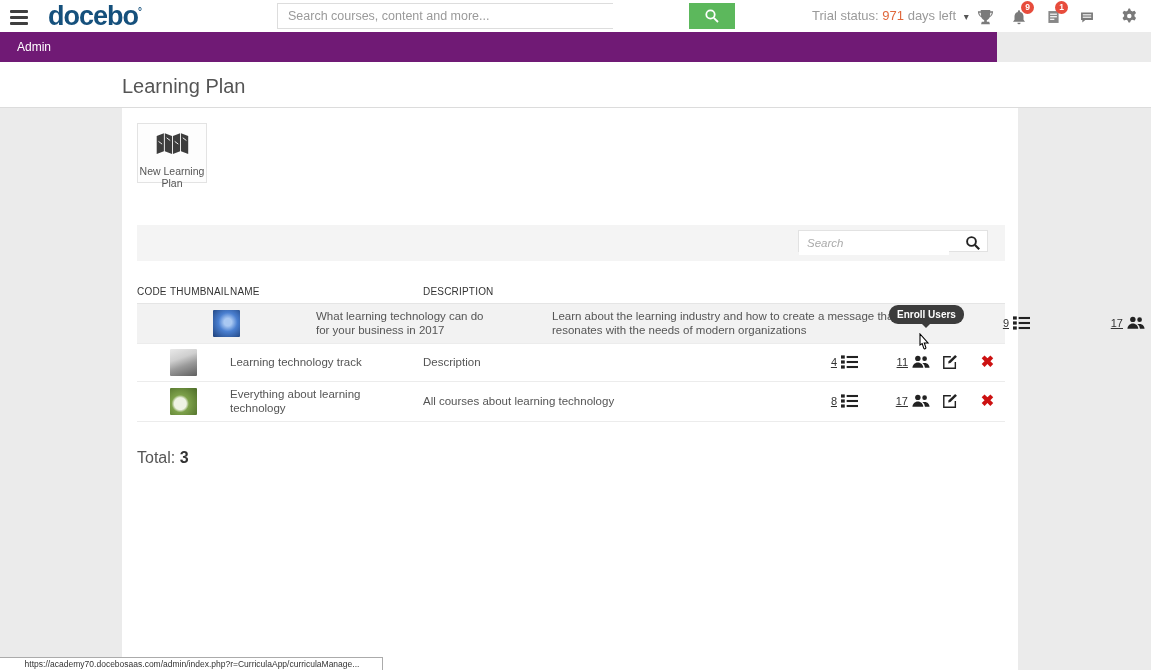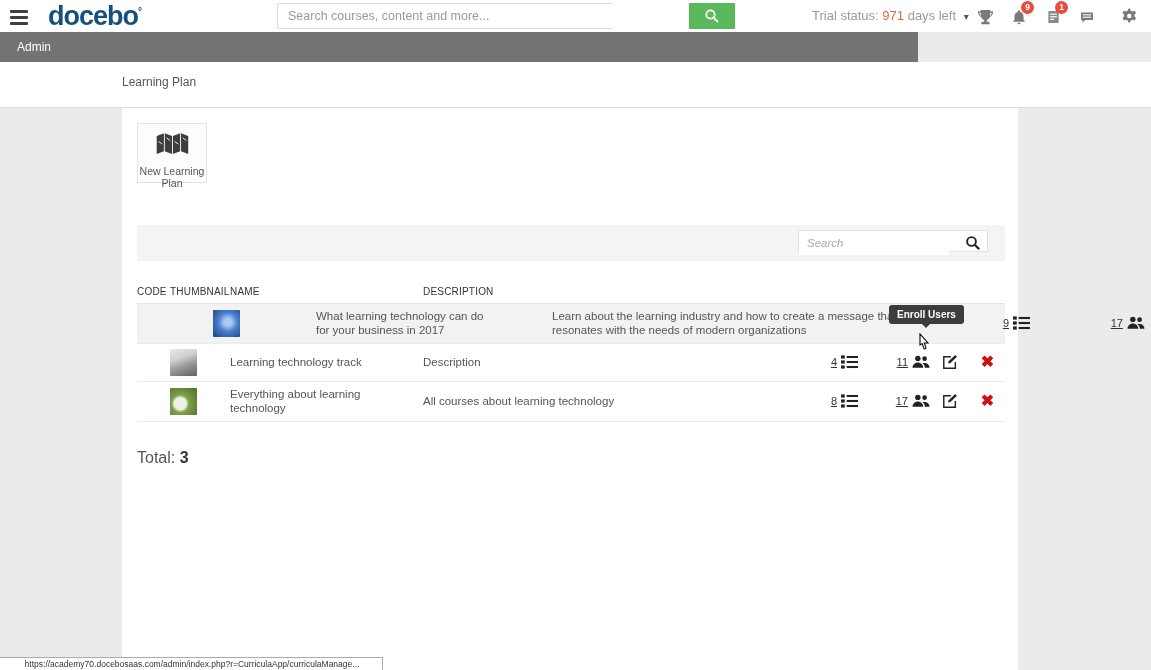--- a/index.html
+++ b/index.html
@@ -18,26 +18,26 @@
   .trial { position:absolute; left:812px; top:8px; font-size:13px; color:#9a9a9a; cursor:pointer; white-space:nowrap; }
   .trial .days { color:#e0683c; }
   .trial .caret { color:#555; font-size:10px; margin-left:4px; }
   .top-icons { position:absolute; left:968px; top:4px; height:26px; display:flex; align-items:center; }
   .ticon { position:relative; width:34px; height:24px; display:flex; align-items:center; justify-content:center; cursor:pointer; }
   .ticon svg { display:block; }
   .badge { position:absolute; top:-4px; right:2px; min-width:13px; height:13px; background:#e74c3c; color:#fff; border-radius:8px; font-size:8.5px; line-height:13px; text-align:center; padding:0 2px; font-weight:bold; }
   .gear-wrap { position:absolute; left:1115px; top:4px; width:30px; height:24px; display:flex; align-items:center; justify-content:center; cursor:pointer; }
 
   
-  .adminbar { position:absolute; left:0; top:32px; width:918px; height:30px; background:#737373; z-index:4; }
+  .adminbar { position:absolute; left:0; top:32px; width:997px; height:30px; background:#701a75; z-index:4; }
   .adminbar .lbl { position:absolute; left:17px; top:8px; color:#ffffff; font-size:12px; }
 
   
   .pageheader { position:absolute; left:0; top:62px; width:1151px; height:46px; background:#ffffff; border-bottom:1px solid #dcdcdc; z-index:3; }
-  .pageheader .title { position:absolute; left:122px; top:13px; font-size:12px; color:#555; }
+  .pageheader .title { position:absolute; left:122px; top:13px; font-size:20px; color:#555; }
 
   
   .content { position:absolute; left:122px; top:108px; width:896px; height:562px; background:#ffffff; }
 
   .newcard { position:absolute; left:15px; top:15px; width:70px; height:60px; background:#fdfdfd; border:1px solid #e3e3e3; text-align:center; cursor:pointer; }
   .newcard .cicon { margin-top:8px; }
   .newcard .clabel { font-size:10.5px; color:#555; line-height:1.15; margin-top:3px; }
 
   .filterband { position:absolute; left:15px; top:117px; width:868px; height:36px; background:#f4f4f4; }
   .filterband .fsearch { position:absolute; right:17px; top:5px; width:190px; height:22px; background:#fff; border:1px solid #e2e2e2; }
@@ -59,21 +59,21 @@
   .thumb-3 { background:radial-gradient(circle at 38% 58%, #eef2e4 0 26%, #7da14a 38%, #4c6b27 100%); }
   .countcell { display:flex; align-items:center; justify-content:flex-end; gap:4px; }
   .countnum { font-size:11px; color:#333; text-decoration:underline; cursor:pointer; }
   .acticon { display:flex; align-items:center; justify-content:center; cursor:pointer; }
   .delete-x { color:#cc1111; font-size:16px; font-weight:bold; line-height:1; cursor:pointer; }
 
   .total { position:absolute; left:15px; top:341px; font-size:16px; color:#555; }
   .total b { color:#333; }
 
   
-  .tooltip { position:absolute; left:767px; top:197px; background:#3c3c3c; color:#fff; font-size:10px; font-weight:bold; padding:4px 8px; border-radius:3px; white-space:nowrap; z-index:6; }
+  .tooltip { position:absolute; left:767px; top:197px; background:#3c3c3c; color:#fff; font-size:10px; font-weight:bold; padding:4px 8px; border-radius:9px; white-space:nowrap; z-index:6; }
   .tooltip:after { content:""; position:absolute; left:50%; bottom:-4px; margin-left:-4px; border-left:4px solid transparent; border-right:4px solid transparent; border-top:4px solid #3c3c3c; }
   .cursor { position:absolute; left:793px; top:225px; z-index:7; pointer-events:none; }
 
   
   .statusbar { position:absolute; left:0; bottom:0; width:383px; height:13px; background:#fff; border:1px solid #ababab; border-left:none; border-bottom:none; font-size:8.5px; color:#333; line-height:12px; padding-left:2px; white-space:nowrap; overflow:hidden; z-index:8;text-align:center; }
 </style>
 </head>
 <body>
 
 <div class="topbar">

